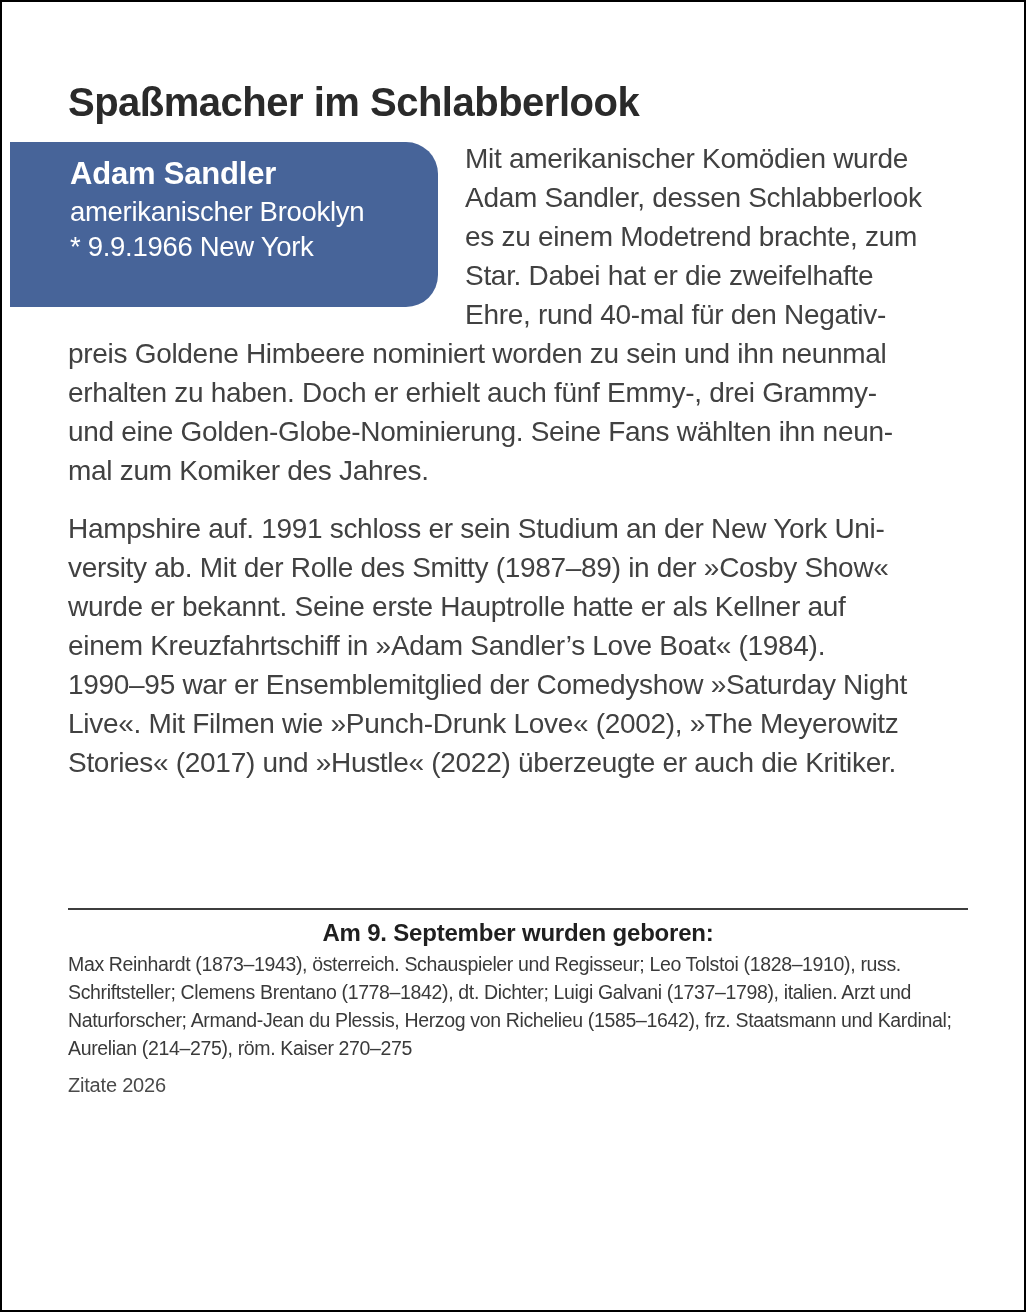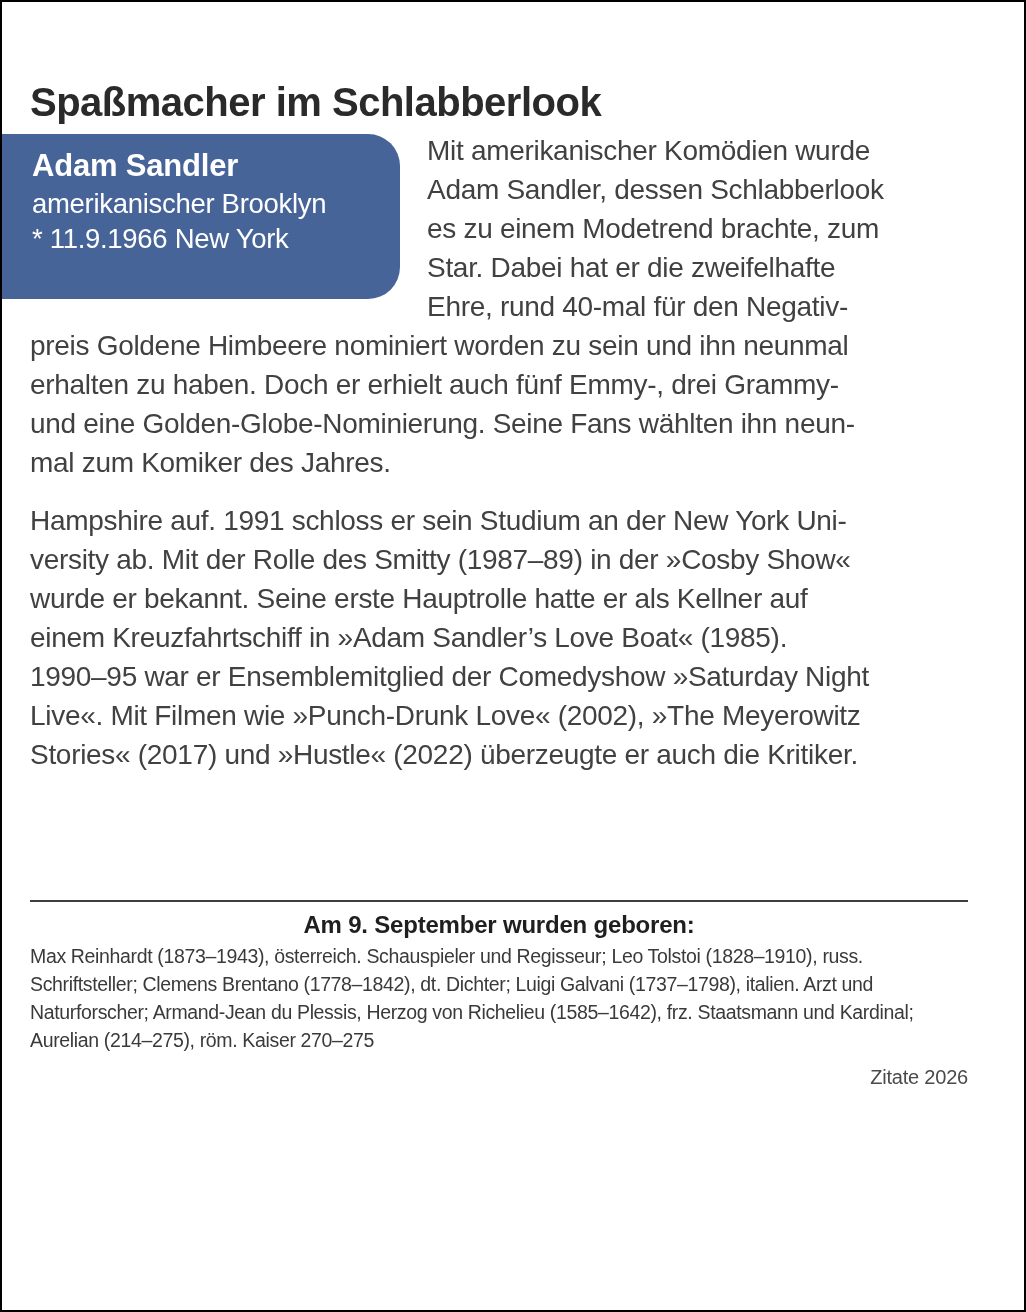--- a/index.html
+++ b/index.html
@@ -7,33 +7,33 @@
     width: 1026px;
     height: 1312px;
     box-sizing: border-box;
     background: #ffffff;
     border: 2px solid #000000;
     overflow: hidden;
     font-family: "Liberation Sans", sans-serif;
     position: relative;
   }
   .content {
-    padding-left: 28px;
+    padding-left: 66px;
     padding-right: 56px;
   }
   .title {
     margin: 79px 0 0 0;
     font-size: 40px;
     line-height: 42px;
     font-weight: bold;
     letter-spacing: -0.5px;
     color: #2a2a2a;
   }
   .intro {
-    margin-top: 8px;
+    margin-top: 16px;
   }
   .infobox {
     float: left;
     width: 428px;
     height: 165px;
     box-sizing: border-box;
     margin: 3px 27px 26px -58px;
     padding: 12px 10px 0 60px;
     border-radius: 0 32px 32px 0;
     background: #476499;
@@ -76,60 +76,60 @@
   .born-text {
     margin-top: 2px;
     font-size: 19.5px;
     line-height: 28px;
     letter-spacing: -0.35px;
     color: #3a3a3a;
   }
   .born-text .b { font-weight: normal; }
   .footer {
     margin-top: 12px;
-    text-align: right;
+    text-align: left;
     font-size: 20px;
     letter-spacing: -0.2px;
     color: #4a4a4a;
   }
 </style>
 </head>
 <body>
 
 <div class="page">
   <div class="content">
 
     <h1 class="title">Spaßmacher im Schlabberlook</h1>
 
     <div class="intro">
 
       <div class="infobox" style="background-color: rgb(71, 100, 153);">
         <div class="name">Adam Sandler</div>
         <div class="sub">amerikanischer Brooklyn</div>
-        <div class="sub">* 11.9.1966 New York</div>
+        <div class="sub">* 9.9.1966 New York</div>
       </div>
 
       <div class="para">
           <div>Mit amerikanischer Komödien wurde</div>
           <div>Adam Sandler, dessen Schlabberlook</div>
           <div>es zu einem Modetrend brachte, zum</div>
           <div>Star. Dabei hat er die zweifelhafte</div>
           <div>Ehre, rund 40-mal für den Negativ-</div>
           <div>preis Goldene Himbeere nominiert worden zu sein und ihn neunmal</div>
           <div>erhalten zu haben. Doch er erhielt auch fünf Emmy-, drei Grammy-</div>
           <div>und eine Golden-Globe-Nominierung. Seine Fans wählten ihn neun-</div>
           <div>mal zum Komiker des Jahres.</div>
         </div>
     </div>
 
     <div class="para para2">
         <div>Hampshire auf. 1991 schloss er sein Studium an der New York Uni-</div>
         <div>versity ab. Mit der Rolle des Smitty (1987–89) in der »Cosby Show«</div>
         <div>wurde er bekannt. Seine erste Hauptrolle hatte er als Kellner auf</div>
-        <div>einem Kreuzfahrtschiff in »Adam Sandler’s Love Boat« (1985).</div>
+        <div>einem Kreuzfahrtschiff in »Adam Sandler’s Love Boat« (1984).</div>
         <div>1990–95 war er Ensemblemitglied der Comedyshow »Saturday Night</div>
         <div>Live«. Mit Filmen wie »Punch-Drunk Love« (2002), »The Meyerowitz</div>
         <div>Stories« (2017) und »Hustle« (2022) überzeugte er auch die Kritiker.</div>
       </div>
 
     <div class="rule"></div>
 
     <div class="born-heading">Am 9. September wurden geboren:</div>
 
     <div class="born-text"><span class="b">Max Reinhardt</span><span> (1873–1943), österreich. Schauspieler und Regisseur; </span><span class="b">Leo Tolstoi</span><span> (1828–1910), russ. Schriftsteller; </span><span class="b">Clemens Brentano</span><span> (1778–1842), dt. Dichter; </span><span class="b">Luigi Galvani</span><span> (1737–1798), italien. Arzt und Naturforscher; </span><span class="b">Armand-Jean du Plessis, Herzog von Richelieu</span><span> (1585–1642), frz. Staatsmann und Kardinal; </span><span class="b">Aurelian</span><span> (214–275), röm. Kaiser 270–275</span></div>

